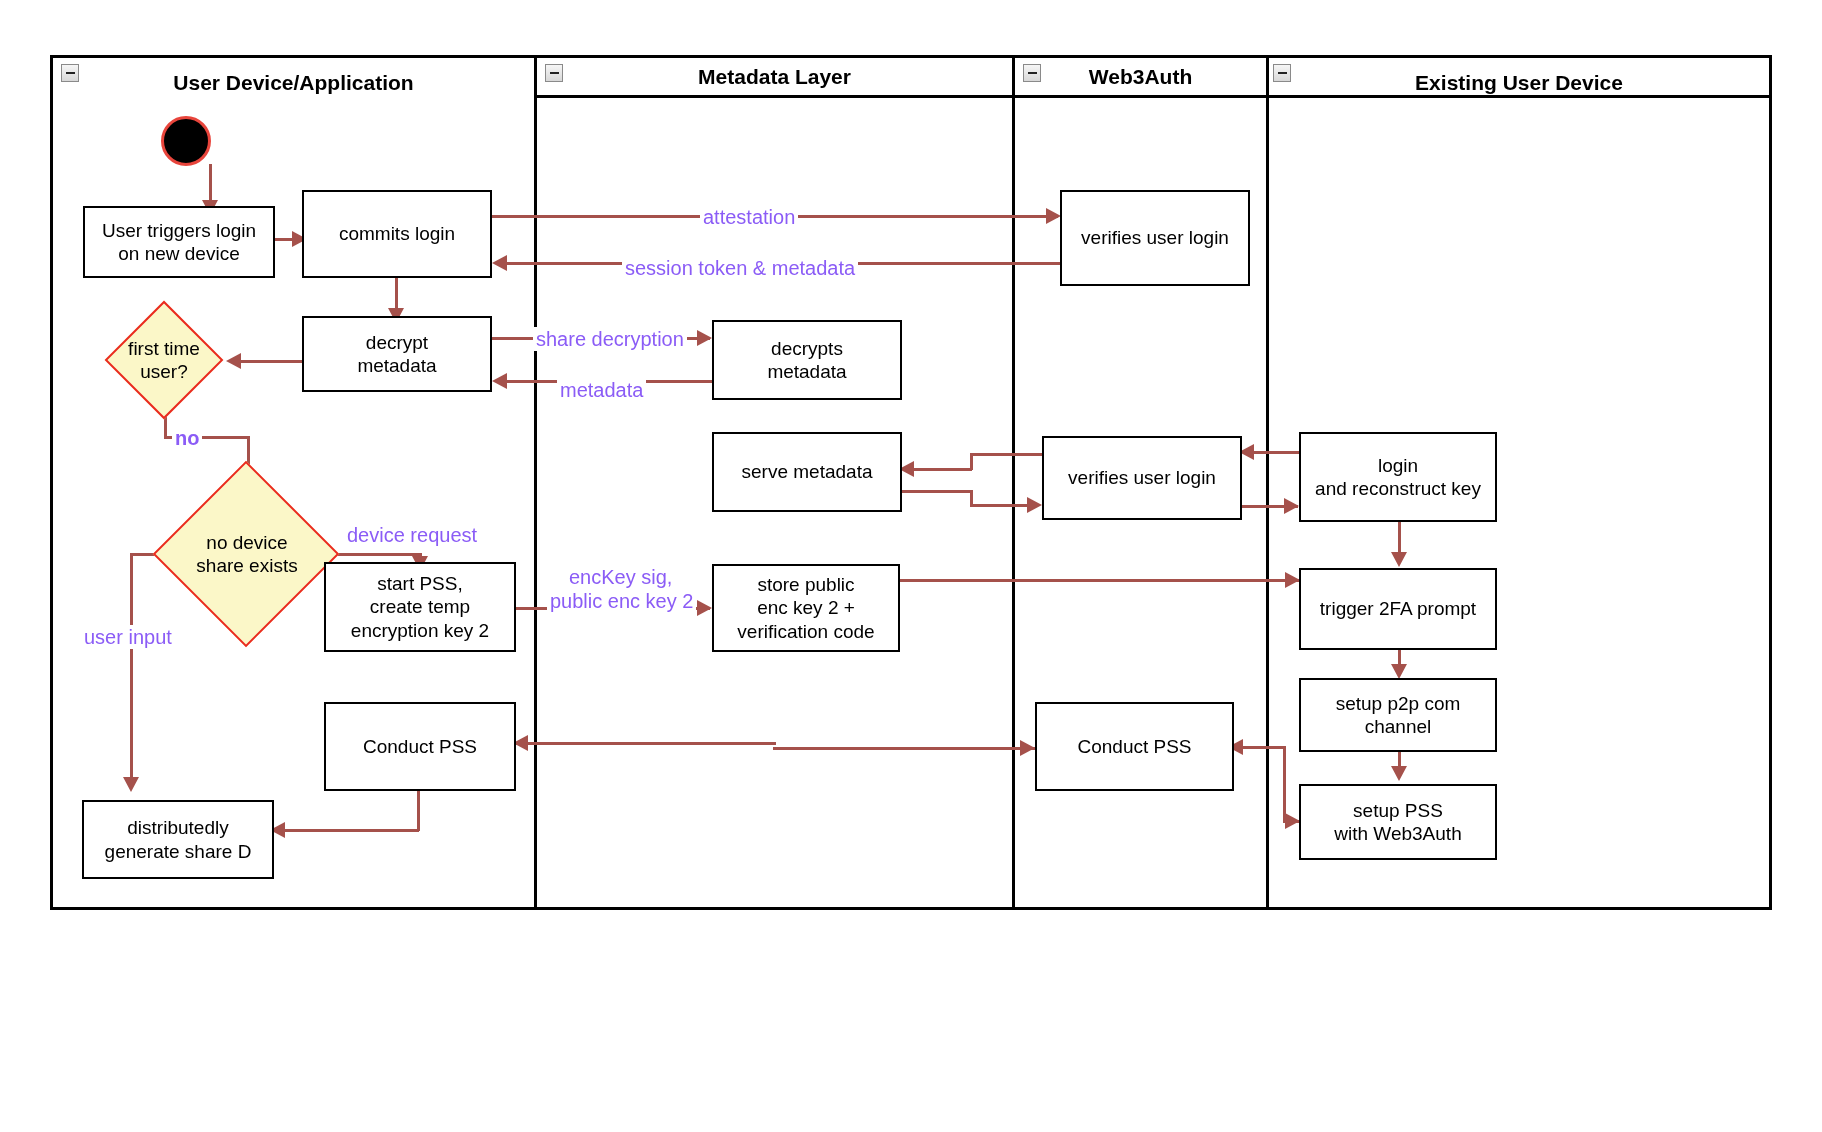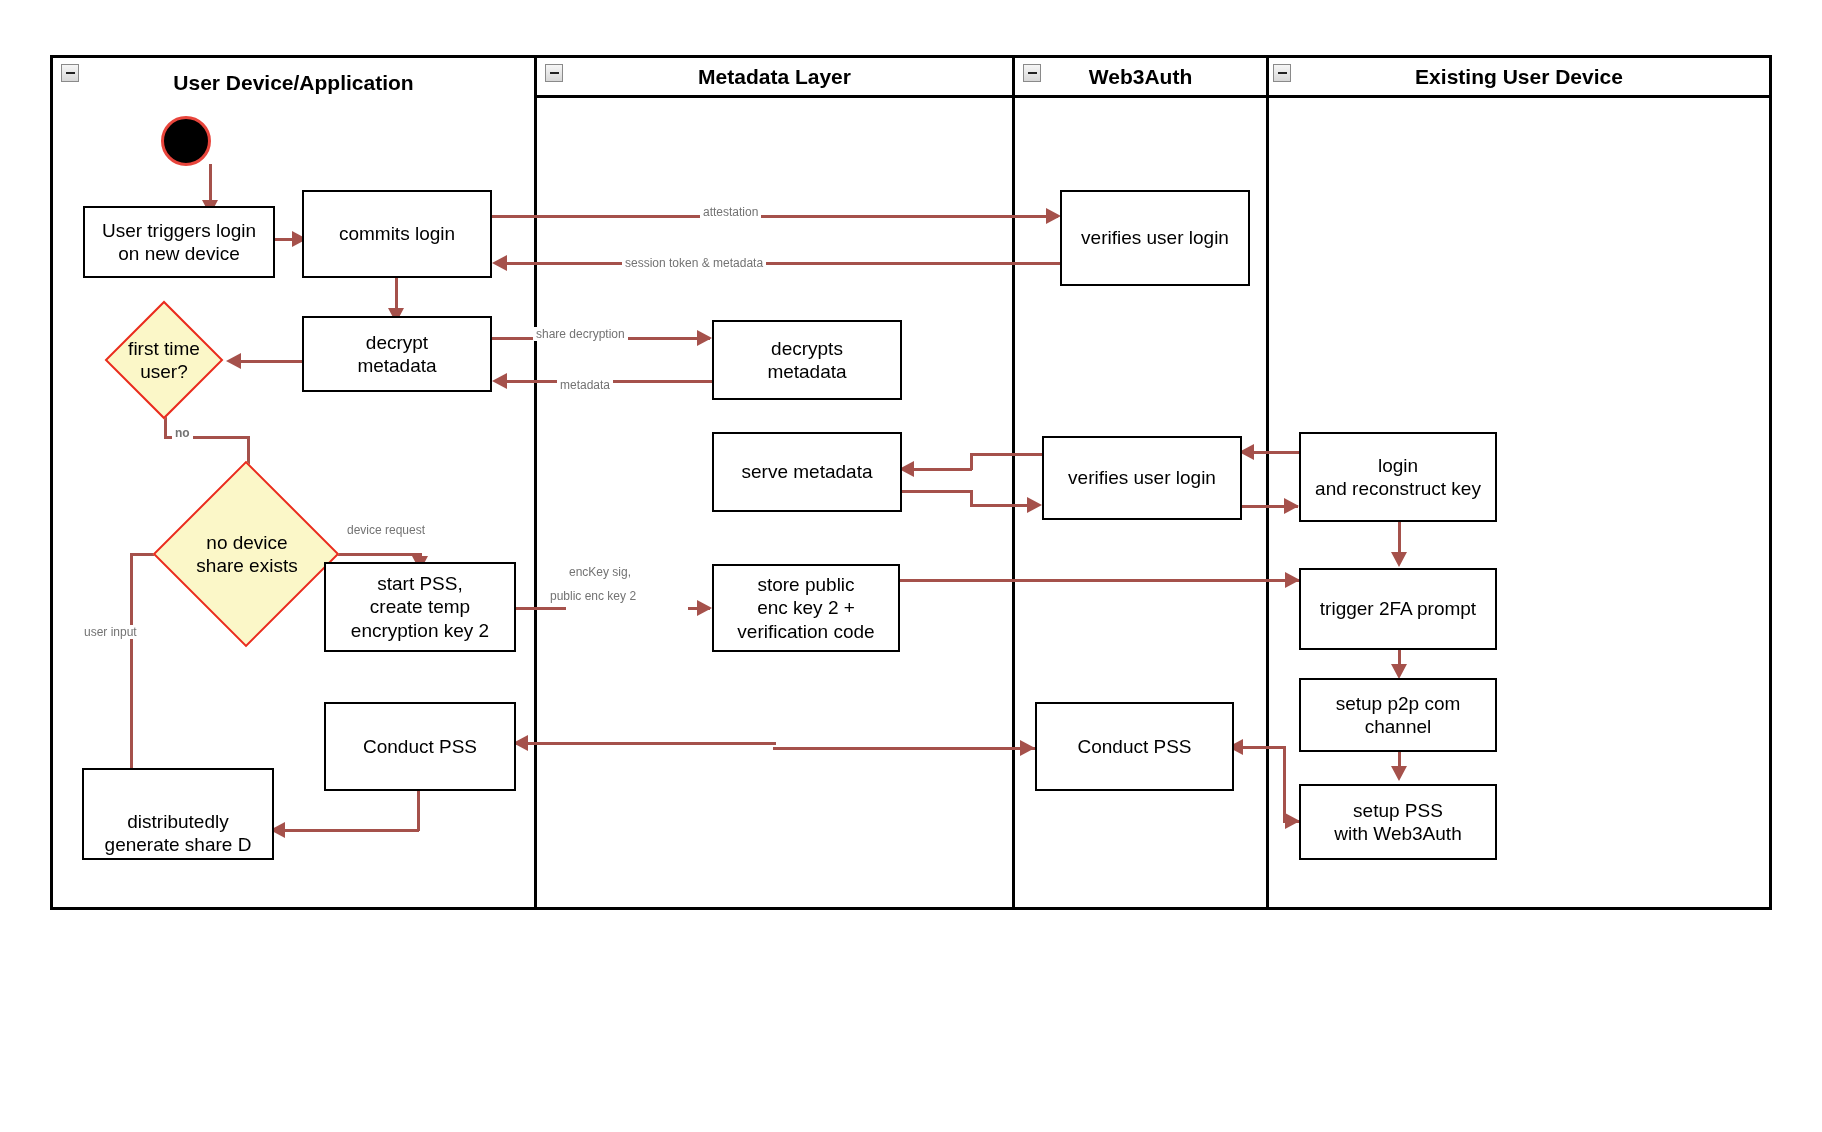--- a/index.html
+++ b/index.html
@@ -34,21 +34,21 @@
 
   
   .edge{position:absolute;background:#a5514b;}
   .edge.h{height:2.5px;}
   .edge.v{width:2.5px;}
   .ahead{position:absolute;width:0;height:0;}
   .ahead.right{border-top:8px solid transparent;border-bottom:8px solid transparent;border-left:15px solid #a5514b;}
   .ahead.left{border-top:8px solid transparent;border-bottom:8px solid transparent;border-right:15px solid #a5514b;}
   .ahead.down{border-left:8px solid transparent;border-right:8px solid transparent;border-top:15px solid #a5514b;}
 
-  .elabel{position:absolute;font-size:12px;color:#737373;background:#fff;
+  .elabel{position:absolute;font-size:20px;color:#8b5cf6;background:#fff;
           white-space:nowrap;text-align:right;line-height:1.2;padding:0 3px;}
 </style>
 </head>
 <body>
 
 <div id="canvas">
 
   <div class="frame" style="left:50px;top:55px;width:1722px;height:855px;"></div>
 
   <div class="lane-head" style="left:53px;top:58px;width:484px;height:53px;">
@@ -59,21 +59,21 @@
   <div class="lane-head" style="left:537px;top:58px;width:478px;height:40px;">
     <span>Metadata Layer</span>
   </div>
   <div class="collapse-box" style="left:545px;top:64px;"></div>
 
   <div class="lane-head" style="left:1015px;top:58px;width:254px;height:40px;">
     <span>Web3Auth</span>
   </div>
   <div class="collapse-box" style="left:1023px;top:64px;"></div>
 
-  <div class="lane-head last" style="left:1269px;top:58px;width:500px;height:40px;">
+  <div class="lane-head last" style="left:1269px;top:58px;width:500px;height:40px;align-items:flex-end;">
     <span>Existing User Device</span>
   </div>
   <div class="collapse-box" style="left:1273px;top:64px;"></div>
 
   <div class="lane-body" style="left:53px;top:98px;width:484px;height:809px;"></div>
   <div class="lane-body" style="left:537px;top:98px;width:478px;height:809px;"></div>
   <div class="lane-body" style="left:1015px;top:98px;width:254px;height:809px;"></div>
   <div class="lane-body last" style="left:1269px;top:98px;width:500px;height:809px;"></div>
 
   <div class="edge v" style="left:209px;top:164px;height:42px;"></div>
@@ -271,20 +271,20 @@
     <span>Conduct PSS</span>
   </div>
 
   <div class="node" style="left:1299px;top:784px;width:198px;height:76px;">
     <div>
       <div>setup PSS</div>
       <div>with Web3Auth</div>
     </div>
   </div>
 
-  <div class="node" style="left:82px;top:768px;width:192px;height:92px;align-items:flex-end;">
+  <div class="node" style="left:82px;top:800px;width:192px;height:79px;">
     <div>
       <div>distributedly</div>
       <div>generate share D</div>
     </div>
   </div>
 
 </div>
 
 </body></html>

